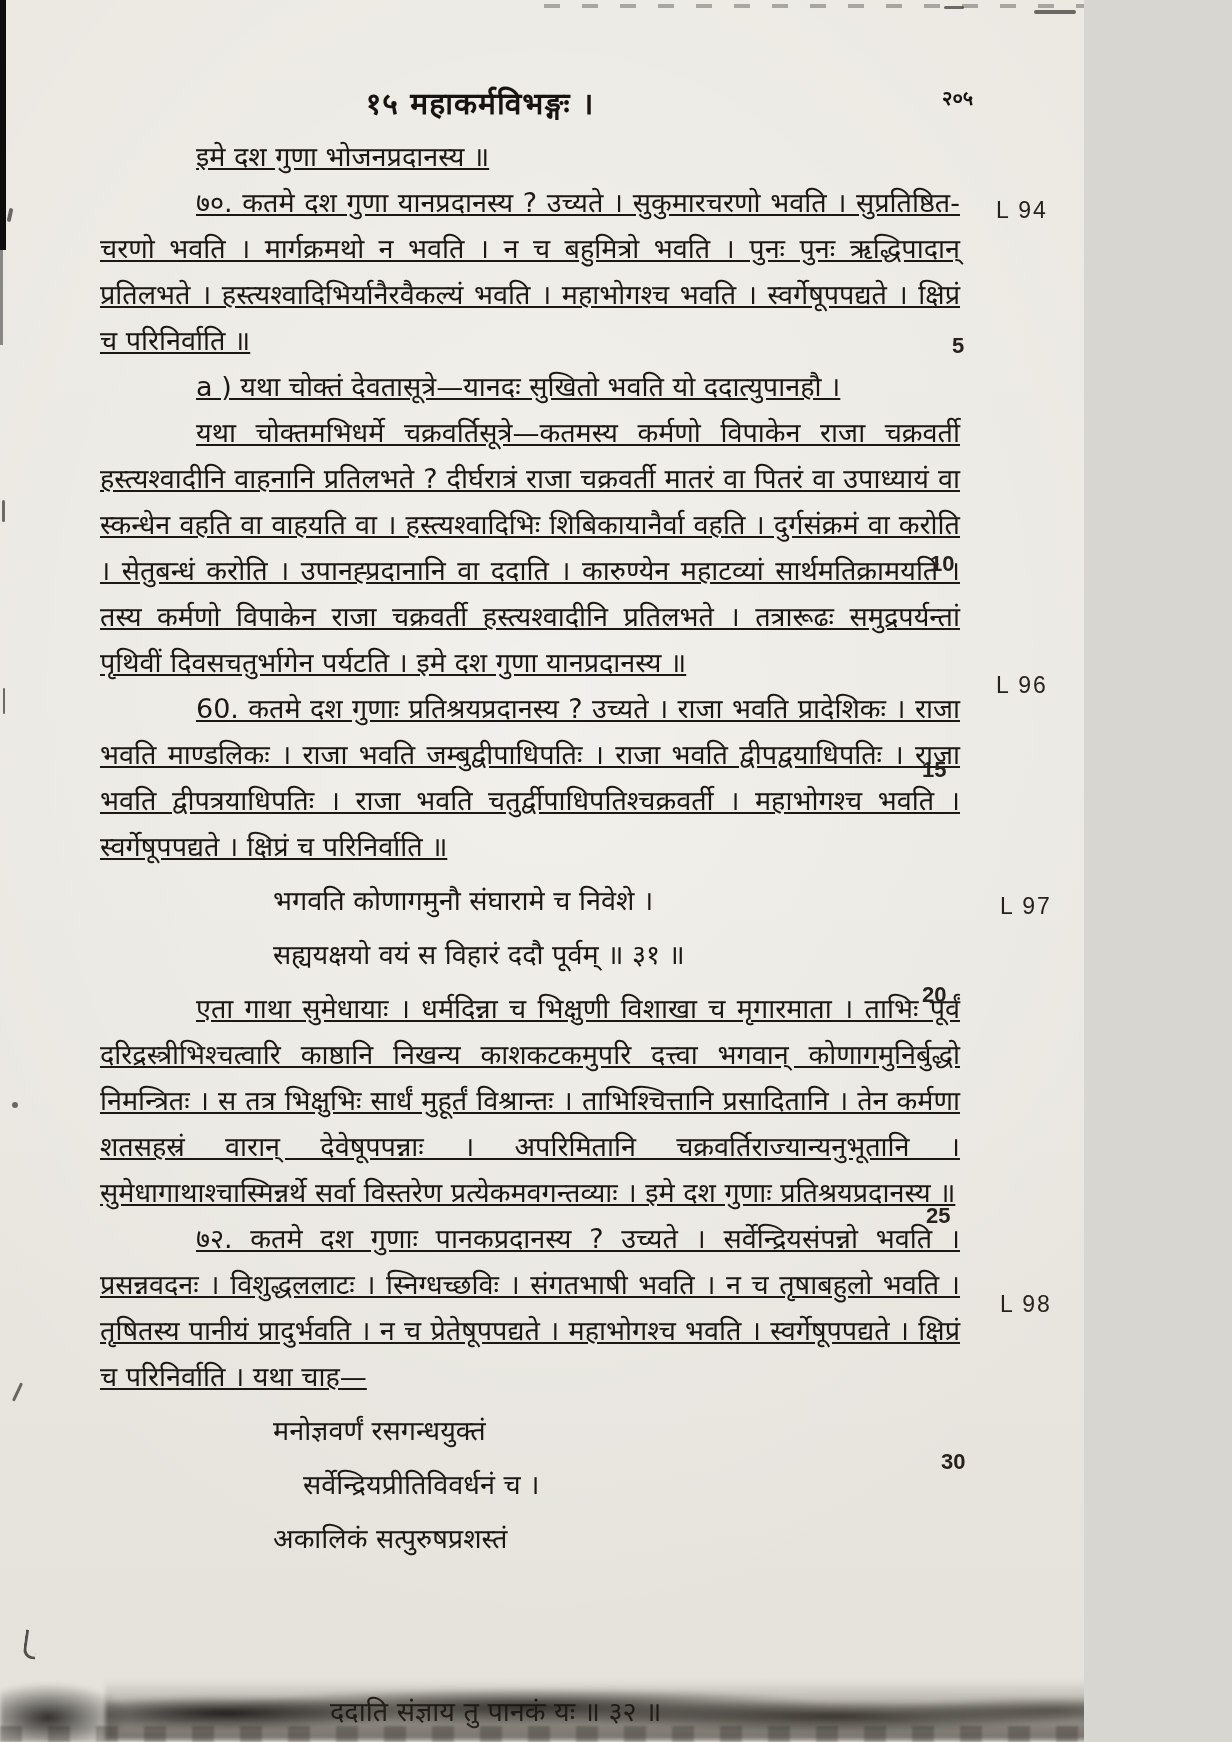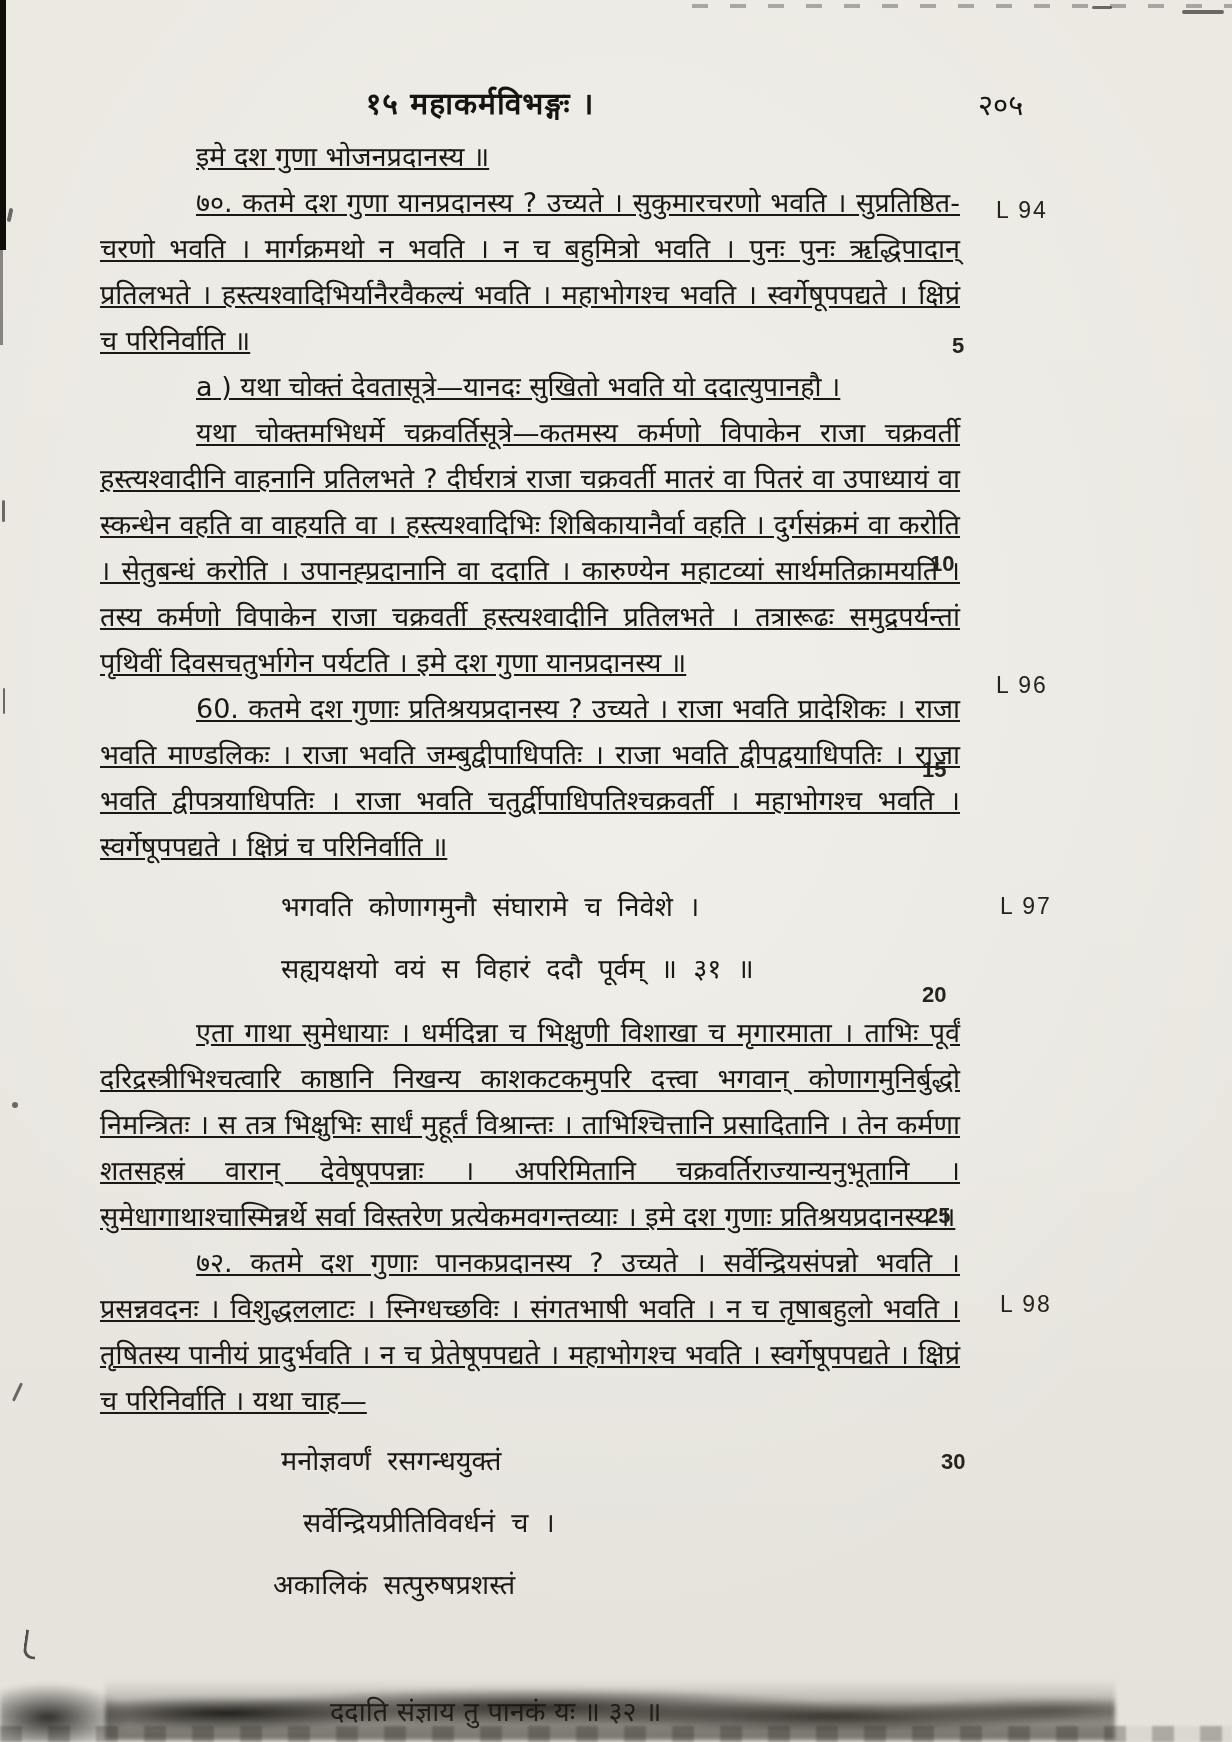--- a/index.html
+++ b/index.html
@@ -1,41 +1,41 @@
 <!DOCTYPE html>
 <html><head>
 <meta charset="utf-8">
 <style>
   html,body{margin:0;padding:0;background:#d8d6d0;}
   .page{
     position:relative;
-    width:1232px;height:1742px;
+    width:1084px;height:1742px;
     overflow:hidden;
     background:
       radial-gradient(ellipse 900px 1200px at 50% 40%, rgba(255,255,255,.35), rgba(255,255,255,0) 80%),
       linear-gradient(180deg,#ebe9e2 0%, #e9e7e0 60%, #e4e2da 100%);
     font-family:"DejaVu Sans","Liberation Sans",sans-serif;
     color:#1b1712;
   }
   .header{position:absolute;left:0;top:82px;width:1232px;height:44px;}
   .header-title{
     position:absolute;left:100px;width:760px;text-align:center;
     font-size:30px;font-weight:bold;letter-spacing:1px;color:#171310;
   }
   .page-number{
-    position:absolute;left:978px;top:2px;width:120px;
-    font-size:29px;font-weight:normal;color:#171310;
+    position:absolute;left:942px;top:2px;width:120px;
+    font-size:20px;font-weight:bold;color:#171310;
   }
   .body-text{
     position:absolute;left:100px;top:134px;width:860px;
     font-size:27px;line-height:46px;text-align:justify;color:#1b1712;
   }
   .para{margin:0;text-indent:96px;text-decoration:underline;}
   .verse{margin:2px 0 2px 165px;text-align:left;}
-  .verse p{margin:16px;text-indent:0;font-family:Liberation Mono, monospace;}
+  .verse p{margin:8px;text-indent:0;}
   .verse-2 p:nth-child(2){margin-left:38px;}
   .verse-2 p:nth-child(3){margin-left:8px;}
   .margin-note{
     position:absolute;
     font-family:Liberation Sans, sans-serif;
     color:#27221c;white-space:nowrap;
   }
   .margin-note.ref{font-size:23px;letter-spacing:2px;}
   .margin-note.num{font-size:22px;font-weight:bold;}
   .verse-last-line{

